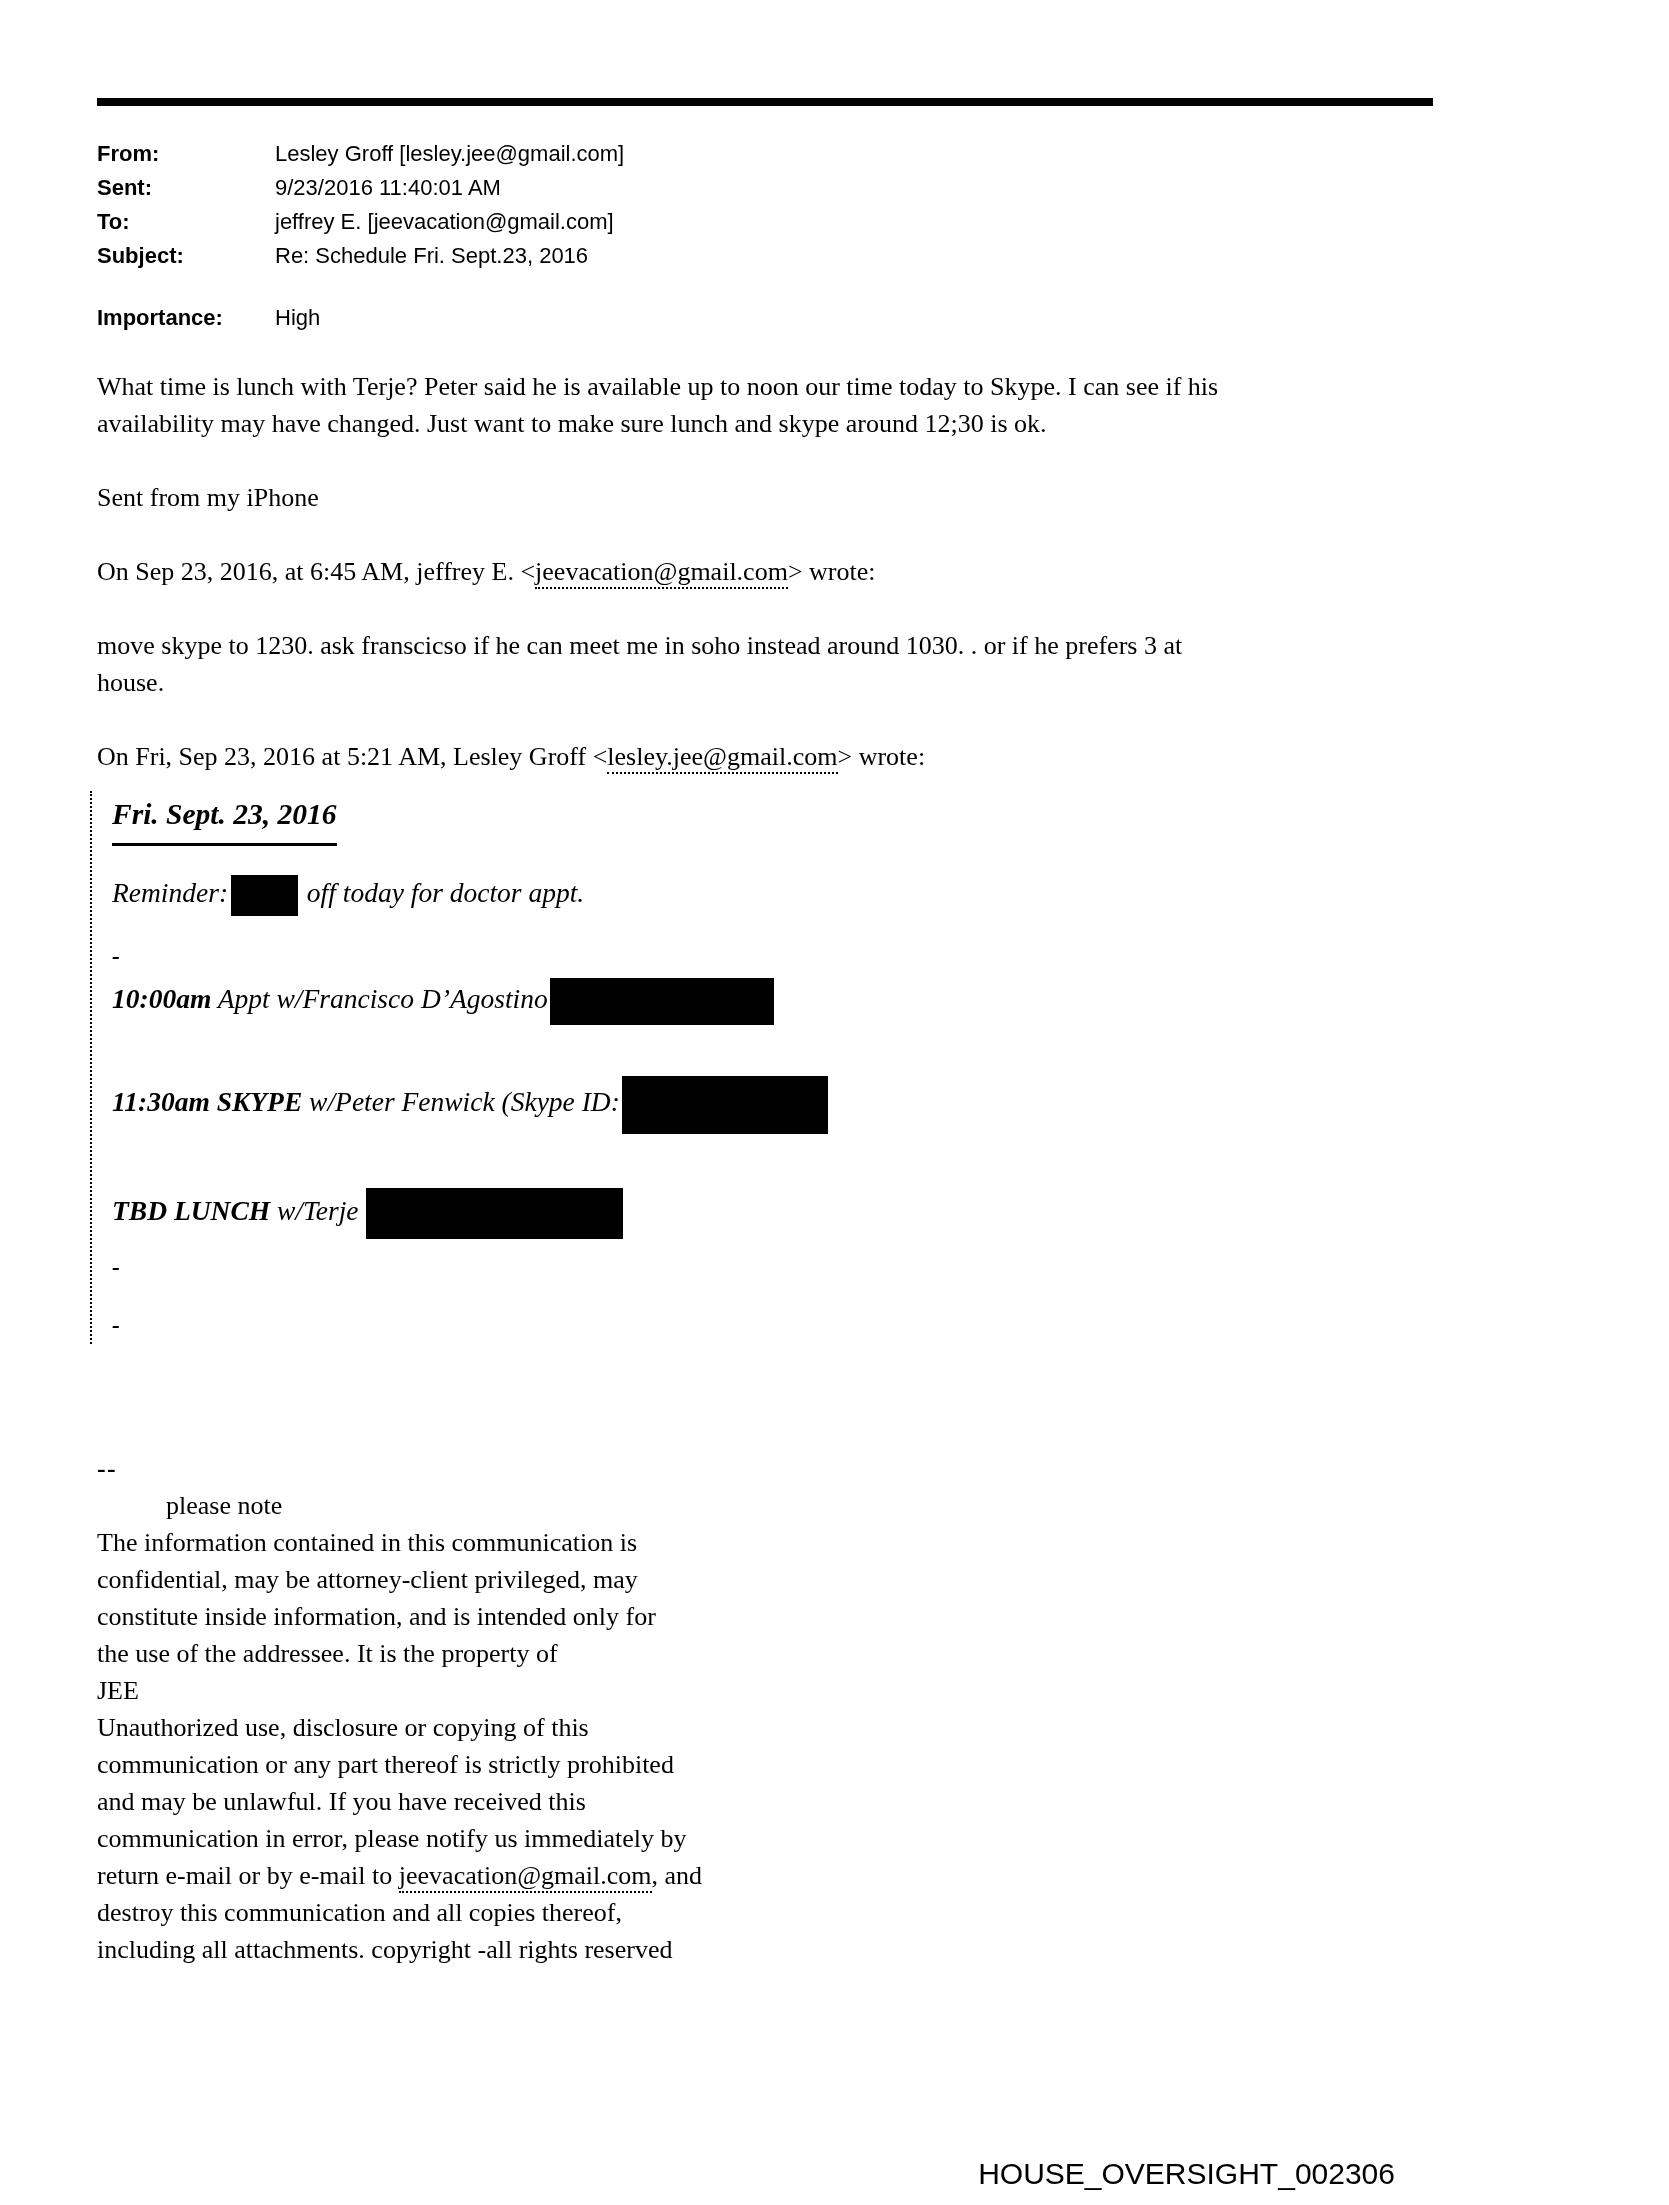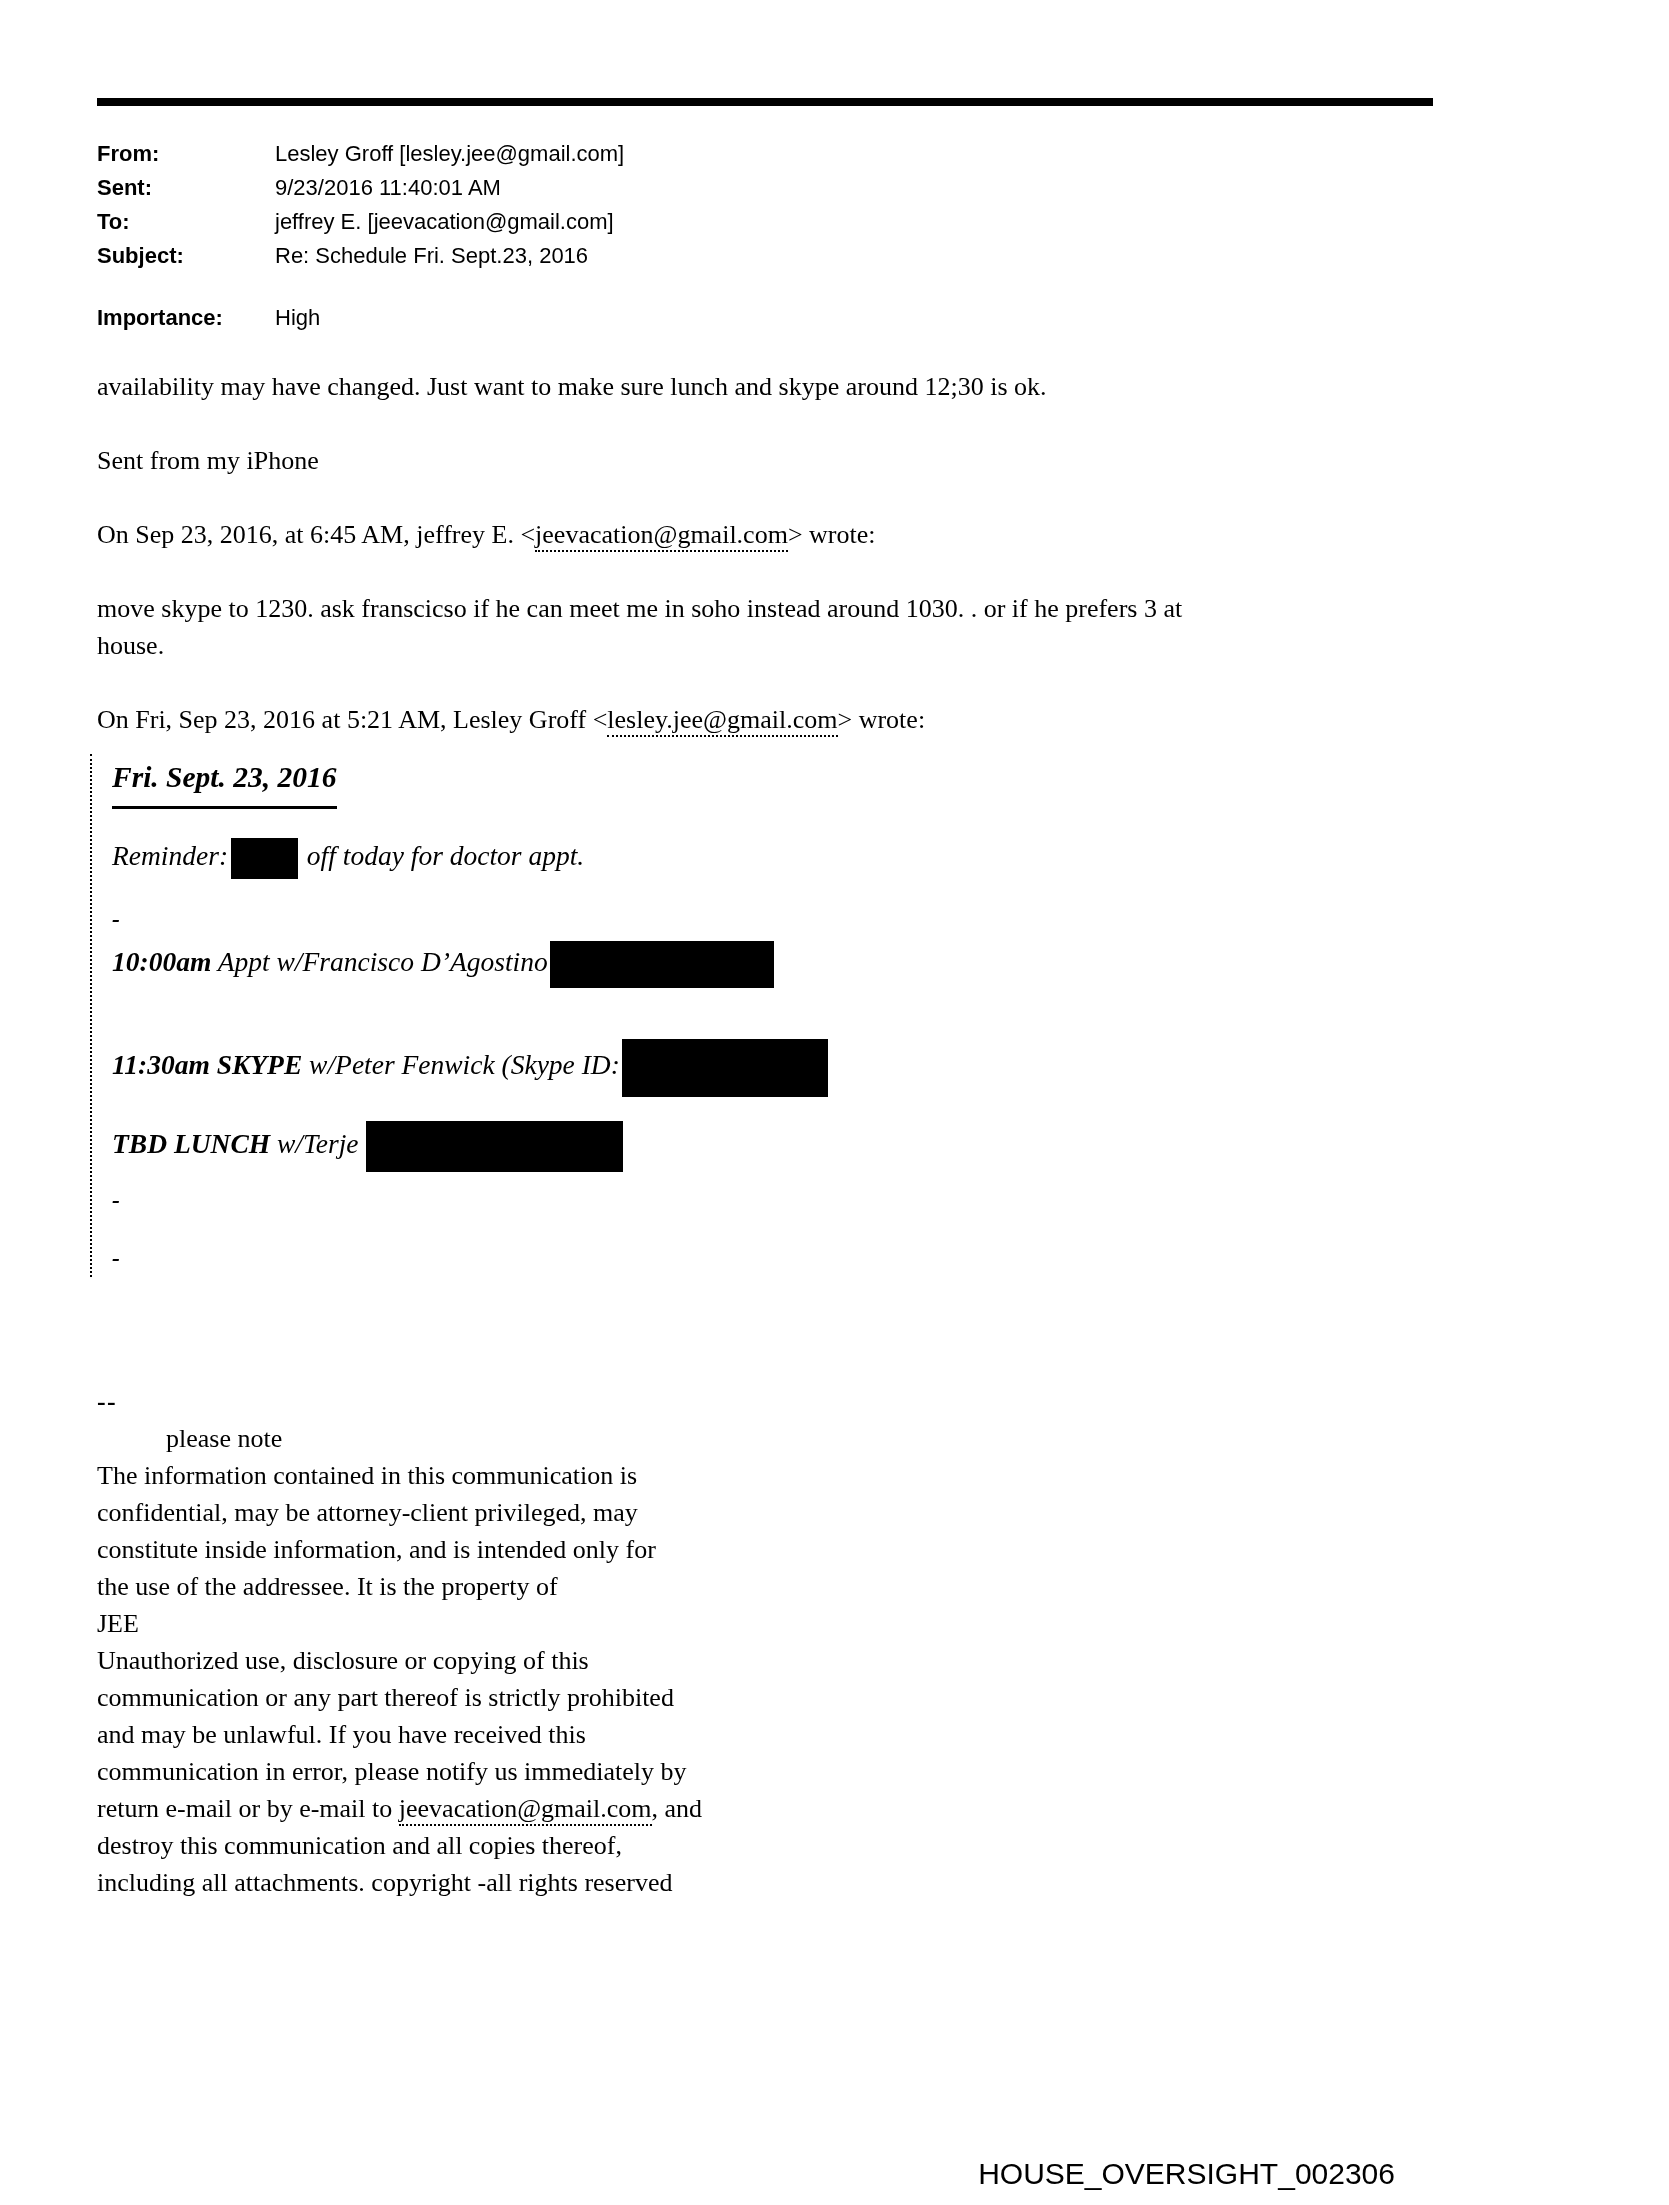--- a/index.html
+++ b/index.html
@@ -60,21 +60,21 @@
     font-size: 29.5px;
     border-bottom: 3.3px solid #000;
     padding-bottom: 10px;
   }
   .q-reminder { margin-top: 27.5px; }
   .q-dash { margin-top: 29.5px; font-weight: bold; font-size: 23.6px; line-height: 23.6px; }
   .q-item { font-weight: normal; }
   .q-item .q-time { font-weight: bold; text-align: right; }
   .q-item-0 { margin-top: 9.2px; }
   .q-item-1 { margin-top: 51px; }
-  .q-item-2 { margin-top: 24px; font-style: italic; }
+  .q-item-2 { margin-top: 54px; font-style: italic; }
   .q-dash-2 { margin-top: 17px; }
   .q-item-3 { margin-top: 6.5px; }
   .q-dash-3 { margin-top: 34px; }
   .redact {
     display: inline-block;
     background: #000000;
     vertical-align: middle;
   }
   .rb-reminder { width: 67px; height: 41px; margin: 0 9.2px 0 2.6px; }
   .rb-0 { width: 224px; height: 47px; margin-left: 2.6px; }
@@ -119,20 +119,21 @@
     </div>
     <div class="h-row h-row-importance">
       <span class="h-label">Importance:</span>
       <span class="h-value">High</span>
     </div>
   </div>
 
   <div class="email-body">
 
     <div class="blk">
+      <div>What time is lunch with Terje?  Peter said he is available up to noon our time today to Skype. I can see if his</div>
       <div>availability may have changed. Just want to make sure lunch and skype around 12;30 is ok.</div>
     </div>
 
     <div class="blk">Sent from my iPhone</div>
 
     <div class="blk">
       <span>On Sep 23, 2016, at 6:45 AM, jeffrey E. &lt;</span><span class="email-link">jeevacation@gmail.com</span><span>&gt; wrote:</span>
     </div>
 
     <div class="blk">

